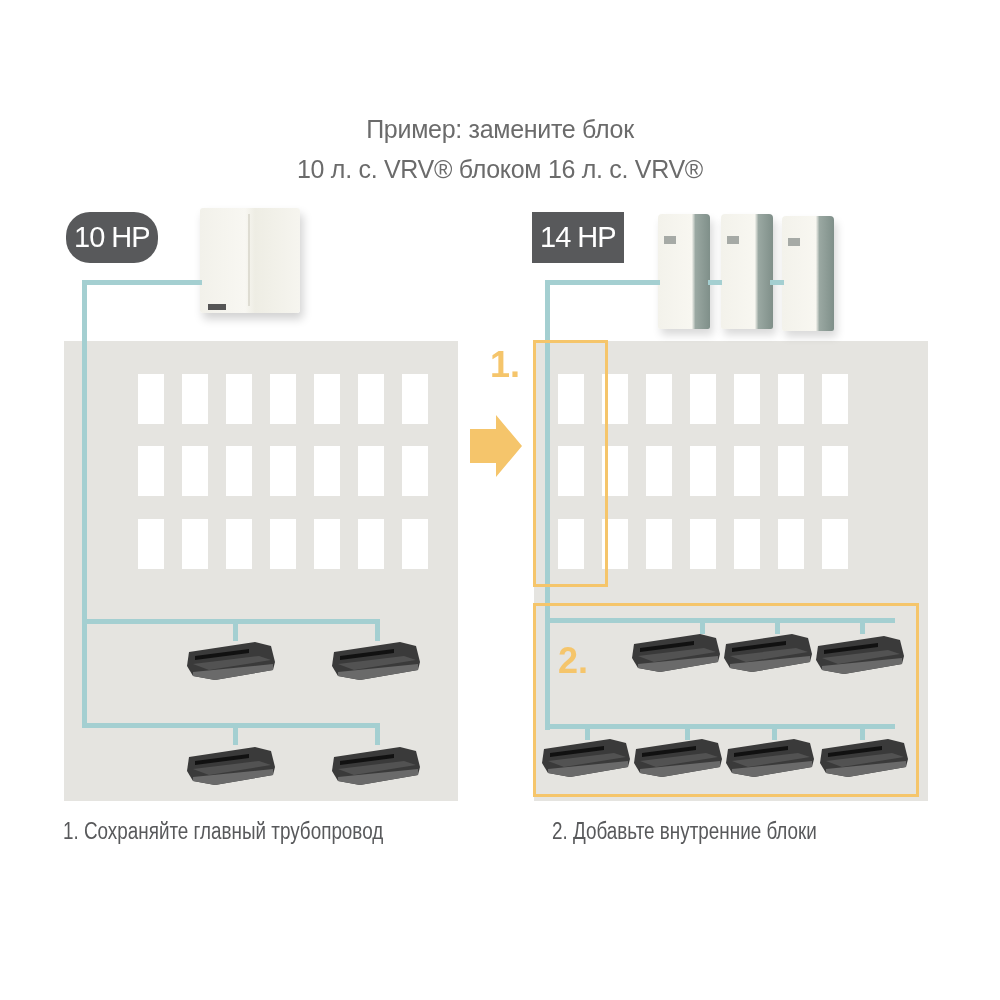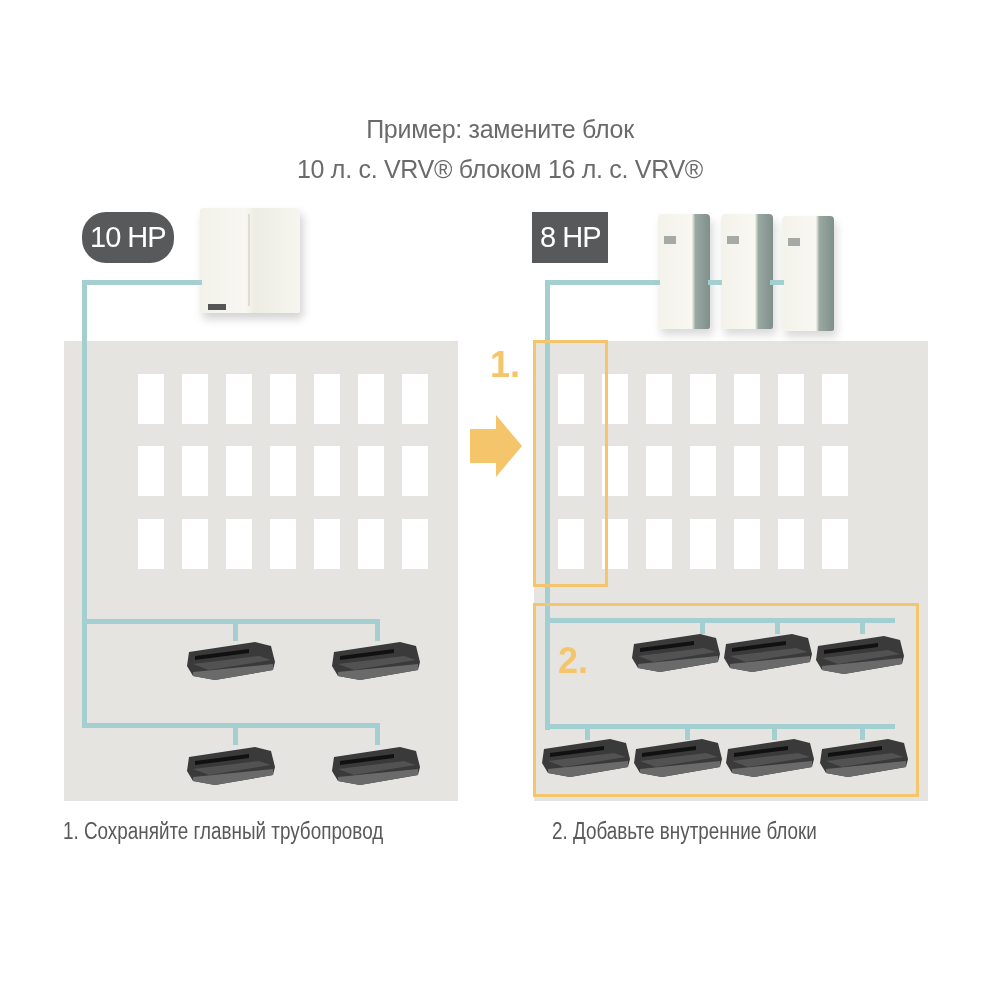--- a/index.html
+++ b/index.html
@@ -45,21 +45,21 @@
       <div class="win" style="left: 402px; top: 446px;"></div>
       <div class="win" style="left: 138px; top: 519px;"></div>
       <div class="win" style="left: 182px; top: 519px;"></div>
       <div class="win" style="left: 226px; top: 519px;"></div>
       <div class="win" style="left: 270px; top: 519px;"></div>
       <div class="win" style="left: 314px; top: 519px;"></div>
       <div class="win" style="left: 358px; top: 519px;"></div>
       <div class="win" style="left: 402px; top: 519px;"></div>
     </div>
 
-  <div class="hp" style="left:82px;top:212px;border-radius:24px;">10 HP</div>
+  <div class="hp" style="left:66px;top:212px;border-radius:24px;">10 HP</div>
 
   <div class="outdoor-big" style="left:200px;top:208px;width:100px;height:105px;">
     <div style="position:absolute;left:8px;top:96px;width:18px;height:6px;background:#555;"></div>
     <div style="position:absolute;left:48px;top:6px;width:2px;height:92px;background:#dedcd2;"></div>
   </div>
 
   <div class="pipe" style="left:82px;top:280px;width:120px;height:5px;"></div>
   <div class="pipe" style="left:82px;top:280px;width:5px;height:448px;"></div>
   <div class="pipe" style="left:82px;top:619px;width:298px;height:5px;"></div>
   <div class="pipe" style="left:82px;top:723px;width:298px;height:5px;"></div>
@@ -121,21 +121,21 @@
       <div class="win" style="left: 822px; top: 446px;"></div>
       <div class="win" style="left: 558px; top: 519px;"></div>
       <div class="win" style="left: 602px; top: 519px;"></div>
       <div class="win" style="left: 646px; top: 519px;"></div>
       <div class="win" style="left: 690px; top: 519px;"></div>
       <div class="win" style="left: 734px; top: 519px;"></div>
       <div class="win" style="left: 778px; top: 519px;"></div>
       <div class="win" style="left: 822px; top: 519px;"></div>
     </div>
 
-  <div class="hp" style="left:532px;top:212px;">8 HP</div>
+  <div class="hp" style="left:532px;top:212px;">14 HP</div>
 
   <div class="outdoor-tall" style="left:658px;top:214px;">
       <div class="lbl"></div>
     </div>
   <div class="outdoor-tall" style="left:721px;top:214px;">
       <div class="lbl"></div>
     </div>
   <div class="outdoor-tall" style="left:782px;top:216px;">
       <div class="lbl"></div>
     </div>

